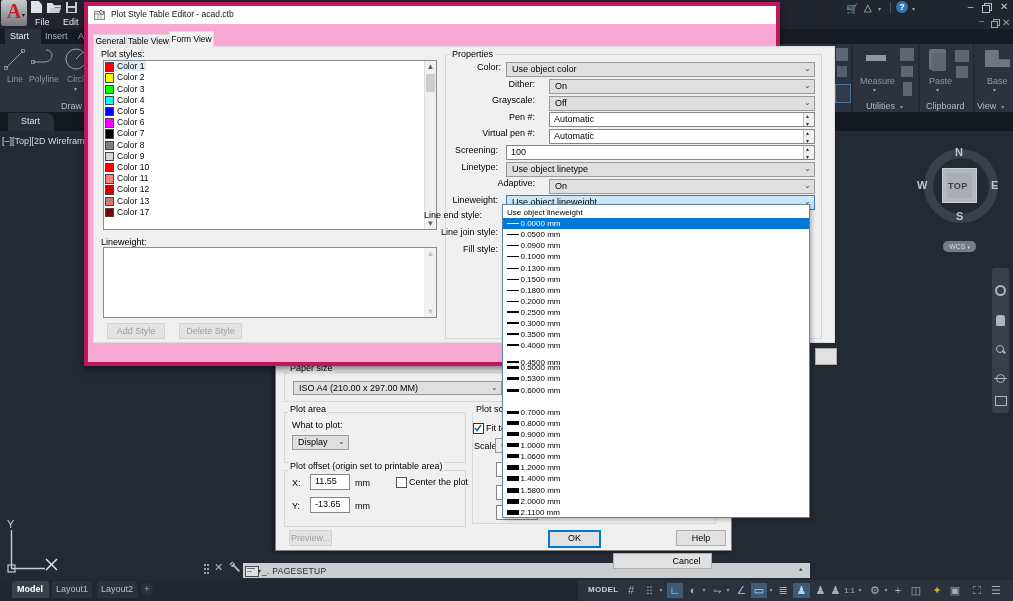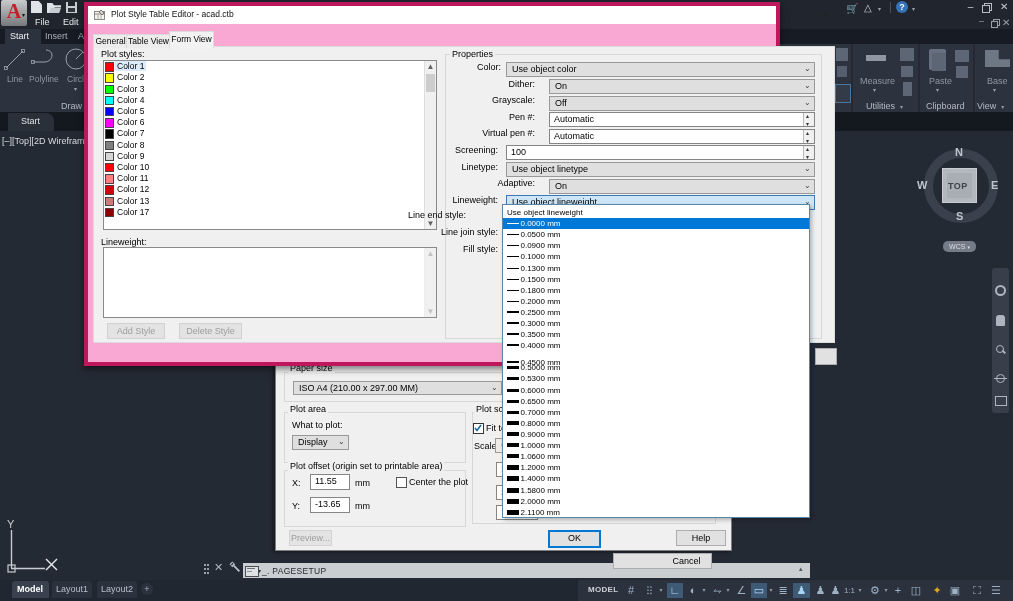--- a/index.html
+++ b/index.html
@@ -410,21 +410,21 @@
 <div class="lbl" style="left:357px;top:172.1px;width:90px;text-align:right;">Adaptive:</div>
 <div class="combo" style="left:461px;top:172.5px;width:264px;height:13px;">
         <span class="cv">On</span>
         <span class="chev">⌄</span>
       </div>
 <div class="lbl" style="left:320px;top:188.7px;width:90px;text-align:right;">Lineweight:</div>
 <div class="combo" style="left:418px;top:189.1px;width:307px;height:13px;background:#cde6f7;border-color:#3d7ab5;">
         <span class="cv">Use object lineweight</span>
         <span class="chev">⌄</span>
       </div>
-<div class="lbl" style="left:320px;top:203.7px;width:90px;text-align:left;">Line end style:</div>
+<div class="lbl" style="left:320px;top:203.7px;width:90px;text-align:center;">Line end style:</div>
 <div class="lbl" style="left:320px;top:220.7px;width:90px;text-align:right;">Line join style:</div>
 <div class="lbl" style="left:320px;top:237.7px;width:90px;text-align:right;">Fill style:</div>
 
   <div class="btn" style="left:727px;top:342px;width:20px;height:15px;"></div>
 </div>
 
 <div class="abs" id="dd" style="left:502px;top:204px;width:308px;height:314px;background:#fff;border:1px solid #5a87a8;box-sizing:border-box;box-shadow:2px 2px 4px rgba(0,0,0,0.25);">
 <div class="ddr" style="top:2px;height:11px;">
         <span class="ddt" style="left:4px;">Use object lineweight</span>
       </div>
@@ -485,24 +485,20 @@
         <span class="ddt" style="left:17.5px;">0.5000 mm</span>
       </div>
 <div class="ddr" style="top:168px;height:12px;">
         <span class="ddl" style="top:4px;height:3px;background:#000;"></span>
         <span class="ddt" style="left:17.5px;">0.5300 mm</span>
       </div>
 <div class="ddr" style="top:180px;height:11px;">
         <span class="ddl" style="top:4px;height:3px;background:#000;"></span>
         <span class="ddt" style="left:17.5px;">0.6000 mm</span>
       </div>
-<div class="ddr" style="top:191px;height:11px;">
-        <span class="ddl" style="top:4px;height:3px;background:#000;"></span>
-        <span class="ddt" style="left:17.5px;">0.6500 mm</span>
-      </div>
 <div class="ddr" style="top:202px;height:11px;">
         <span class="ddl" style="top:4px;height:3px;background:#000;"></span>
         <span class="ddt" style="left:17.5px;">0.7000 mm</span>
       </div>
 <div class="ddr" style="top:213px;height:11px;">
         <span class="ddl" style="top:3px;height:4px;background:#000;"></span>
         <span class="ddt" style="left:17.5px;">0.8000 mm</span>
       </div>
 <div class="ddr" style="top:224px;height:11px;">
         <span class="ddl" style="top:3px;height:4px;background:#000;"></span>

